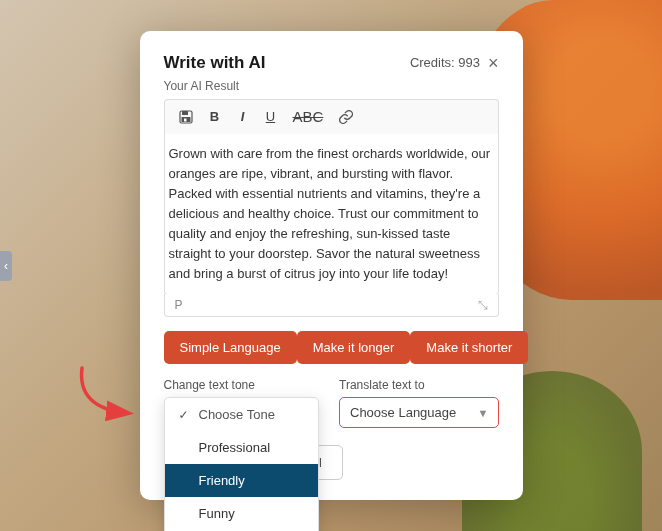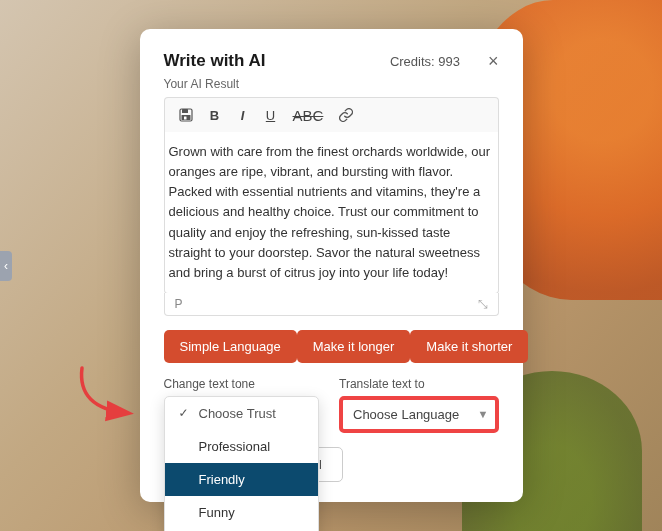--- a/index.html
+++ b/index.html
@@ -84,21 +84,21 @@
       font-size: 17px;
       font-weight: 700;
       color: #1a1a1a;
     }
 
     .modal-credits {
       font-size: 13px;
       color: #555;
       display: flex;
       align-items: center;
-      gap: 22px;
+      gap: 2px;
     }
 
     .close-btn {
       background: none;
       border: none;
       font-size: 18px;
       cursor: pointer;
       color: #666;
       line-height: 1;
       margin-left: 6px;
@@ -213,21 +213,21 @@
       margin-bottom: 5px;
     }
 
     .dropdown {
       position: relative;
       width: 100%;
     }
 
     .dropdown-select {
       width: 100%;
-      border: 4px solid #ef4444;
+      border: 1px solid #ef4444;
       border-radius: 5px;
       padding: 7px 30px 7px 10px;
       font-size: 13px;
       color: #444;
       background: #fff;
       appearance: none;
       cursor: pointer;
       outline: none;
     }
 
@@ -405,21 +405,21 @@
         <div class="tone-dropdown-container">
 
           <div class="dropdown">
             <select class="dropdown-select" style="visibility:hidden; height:34px;">
             </select>
           </div>
 
           <div class="tone-dropdown-list">
             <div class="tone-item checkmark">
               <span class="checkmark-symbol">✓</span>
-              <span>Choose Trust</span>
+              <span>Choose Tone</span>
             </div>
             <div class="tone-item">
               <span class="checkmark-symbol"></span>
               <span>Professional</span>
             </div>
             <div class="tone-item selected">
               <span class="checkmark-symbol"></span>
               <span>Friendly</span>
             </div>
             <div class="tone-item">

